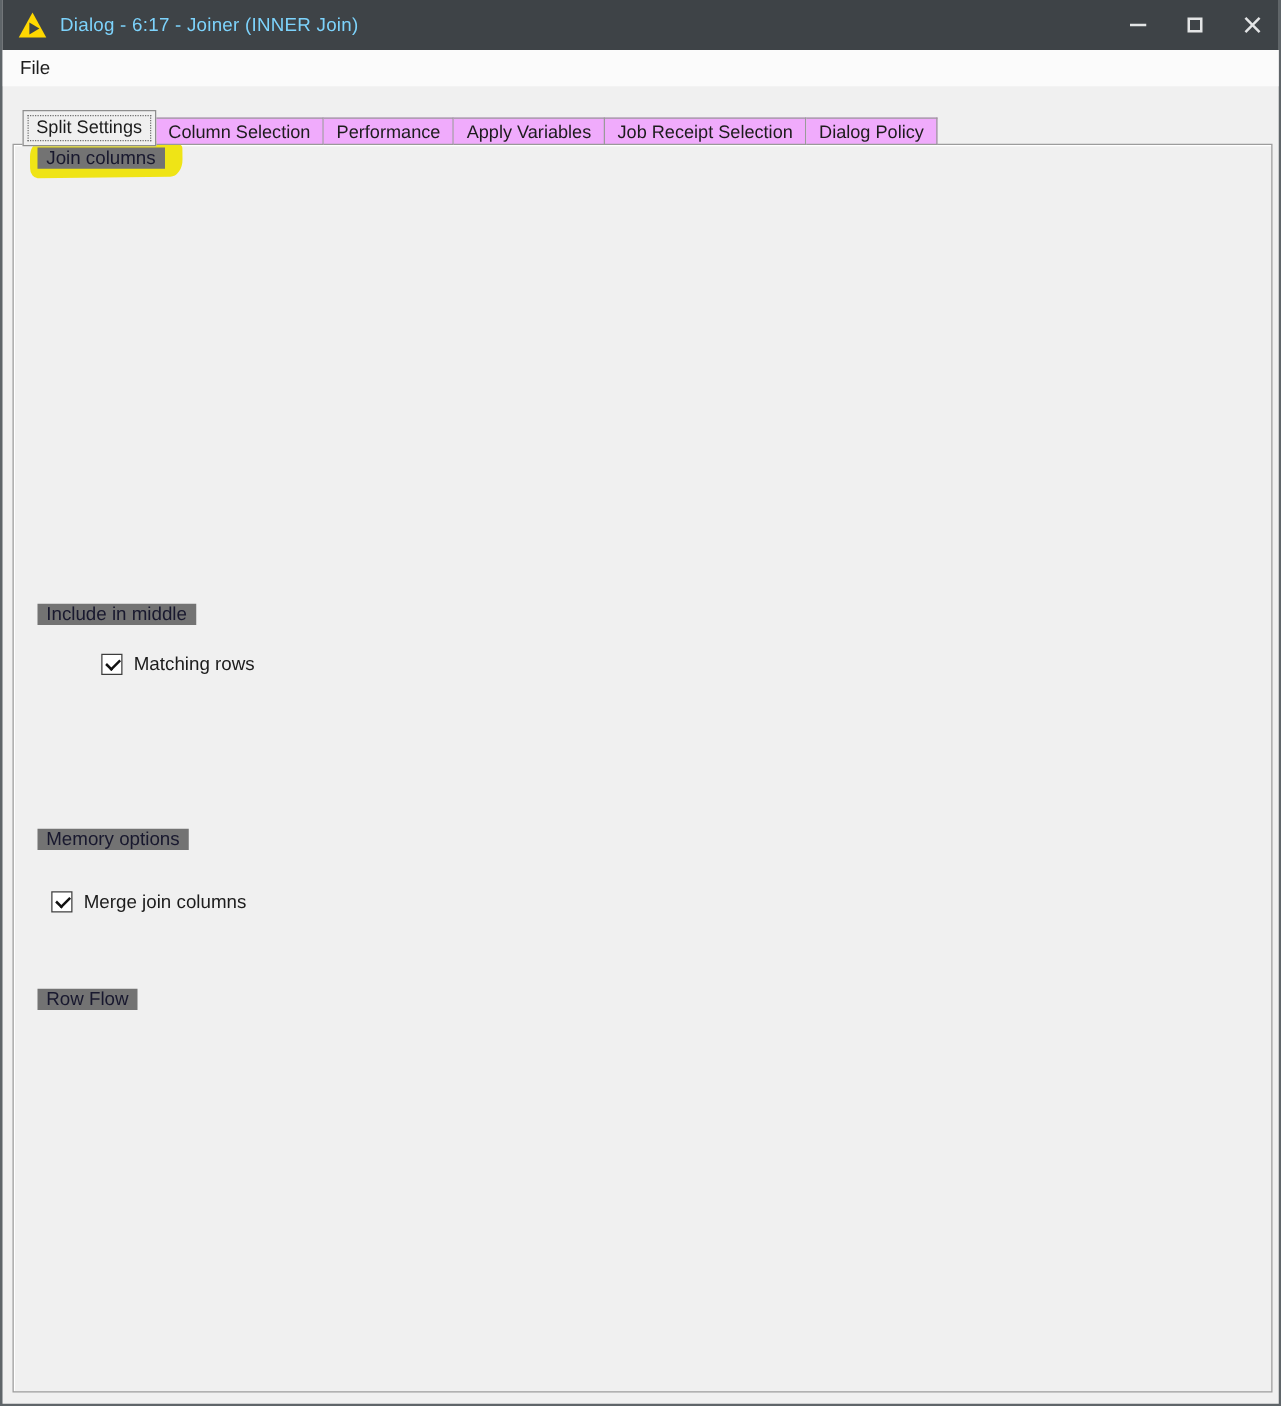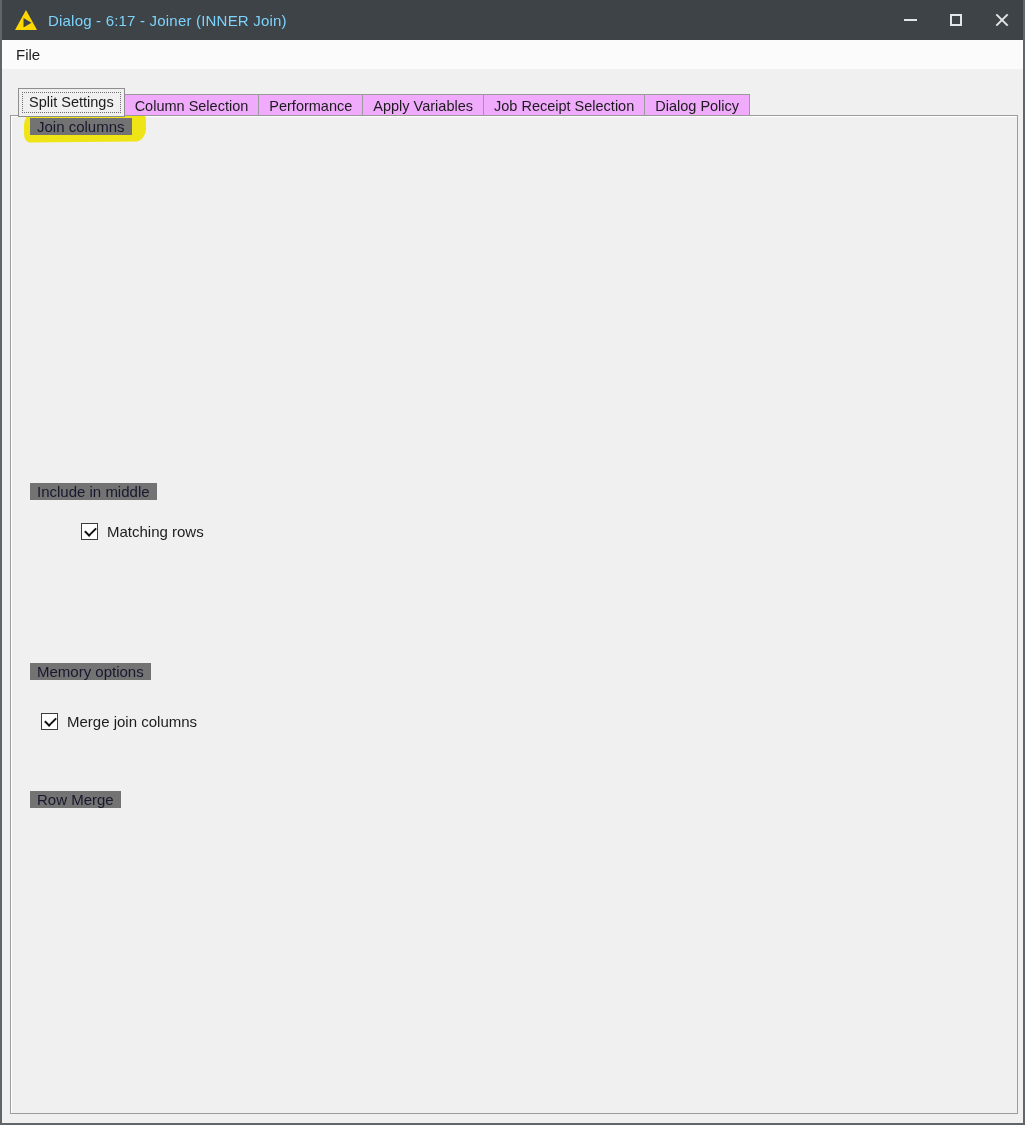--- a/index.html
+++ b/index.html
@@ -241,21 +241,21 @@
       <span class="checkbox checked"></span>
       <span>Merge join columns</span>
     </div>
     <div class="check-row" style="left:20px; top:87px;">
       <span class="checkbox"></span>
       <span>Hiliting enabled</span>
     </div>
   </div>
 
   <div class="group g-rowkeys">
-    <span class="group-label">Row Merge</span>
+    <span class="group-label">Row Flow</span>
 
     <div class="radio-row" style="left:20px; top:18px;">
       <span class="radio sel"></span>
       <span>Concatenate original row keys with separator</span>
     </div>
     <input class="text-input" style="left: 342px; top: 14px; width: 57px;" value="_">
 
     <div class="radio-row" style="left:20px; top:51px;">
       <span class="radio"></span>
       <span>Assign new row keys sequentially</span>

